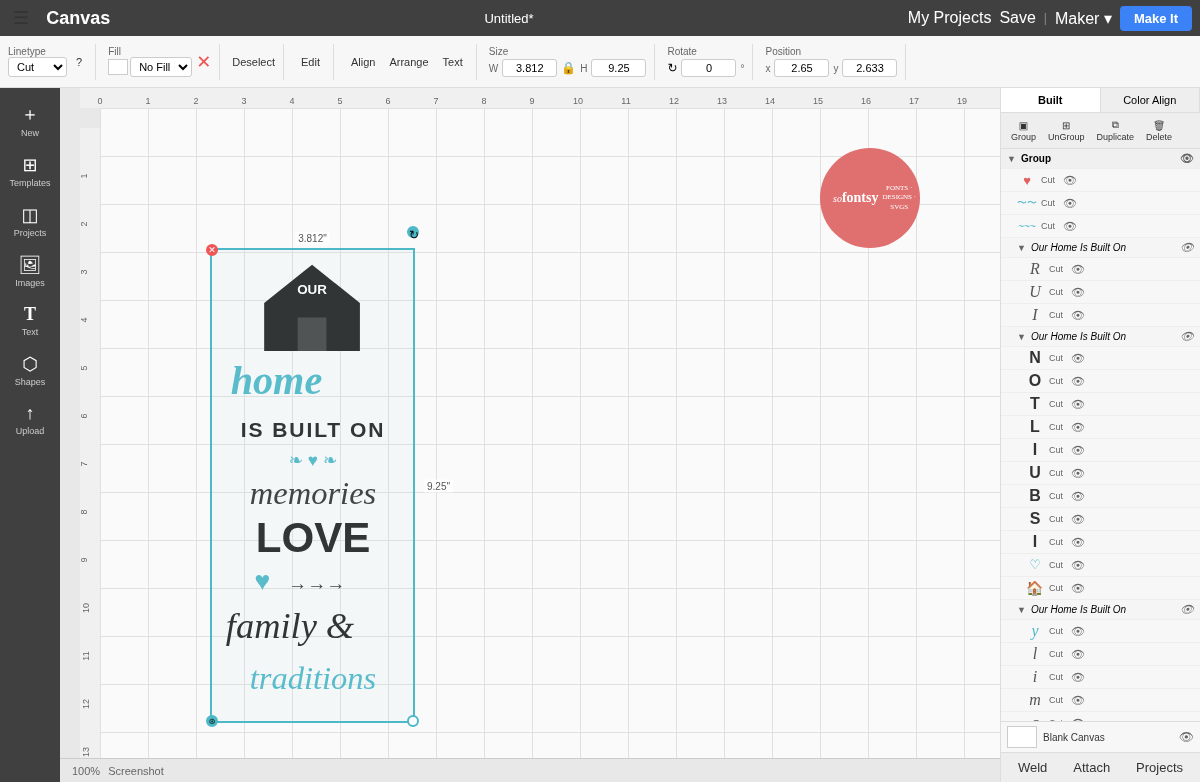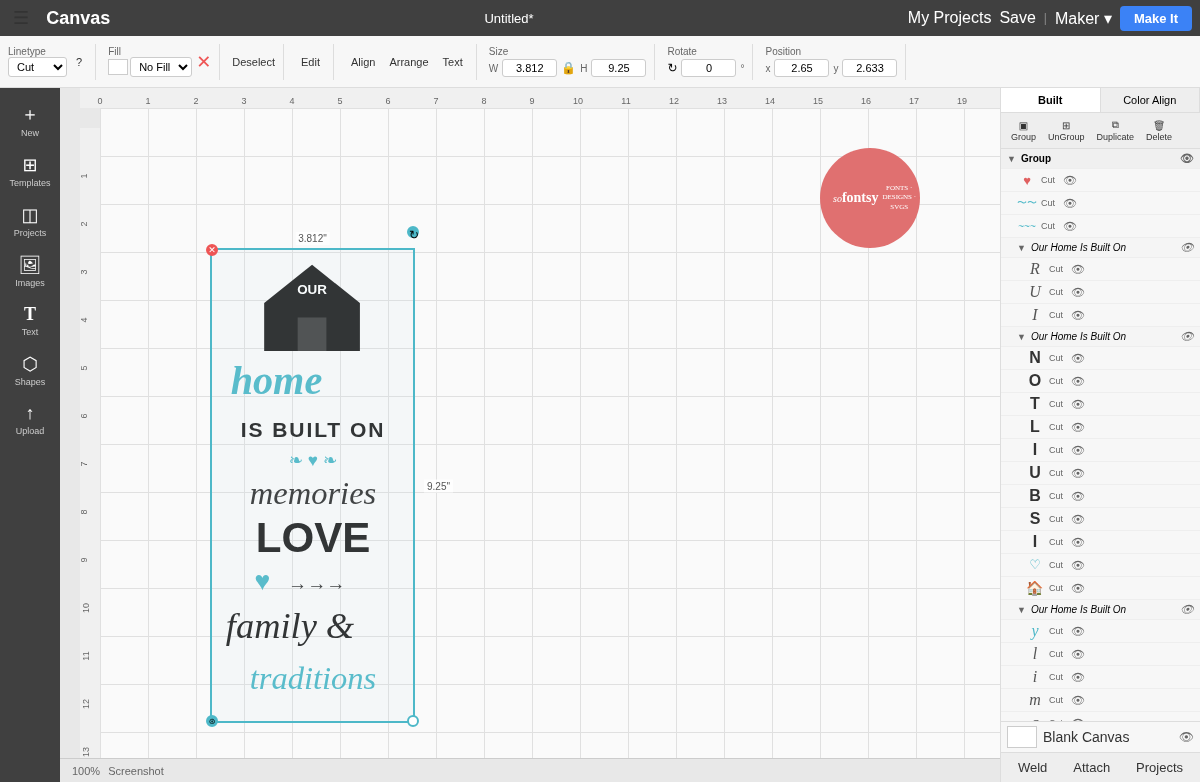--- a/index.html
+++ b/index.html
@@ -538,21 +538,21 @@
       </div>
       <div class="layer-item" style="padding-left:24px;">
         <span class="layer-icon" style="font-size:16px;font-family:serif;font-style:italic;color:#555;">a</span>
         <span class="layer-cut">Cut</span>
         <span class="eye-icon">👁</span>
       </div>
     </div>
 
     <div style="display:flex;align-items:center;padding:4px 6px;border-top:1px solid #ddd;gap:6px;">
       <div class="canvas-thumb"></div>
-      <span style="font-size:14px;color:#333;">Blank Canvas</span>
+      <span style="font-size:10px;color:#333;">Blank Canvas</span>
       <span style="margin-left:auto;color:#666;cursor:pointer;">👁</span>
     </div>
 
     <div style="display:flex;justify-content:space-around;padding:4px;border-top:1px solid #ddd;background:#eee;">
       <button class="bottom-btn">Weld</button>
       <button class="bottom-btn">Attach</button>
       <button class="bottom-btn">Projects</button>
     </div>
   </div>
 </div>

